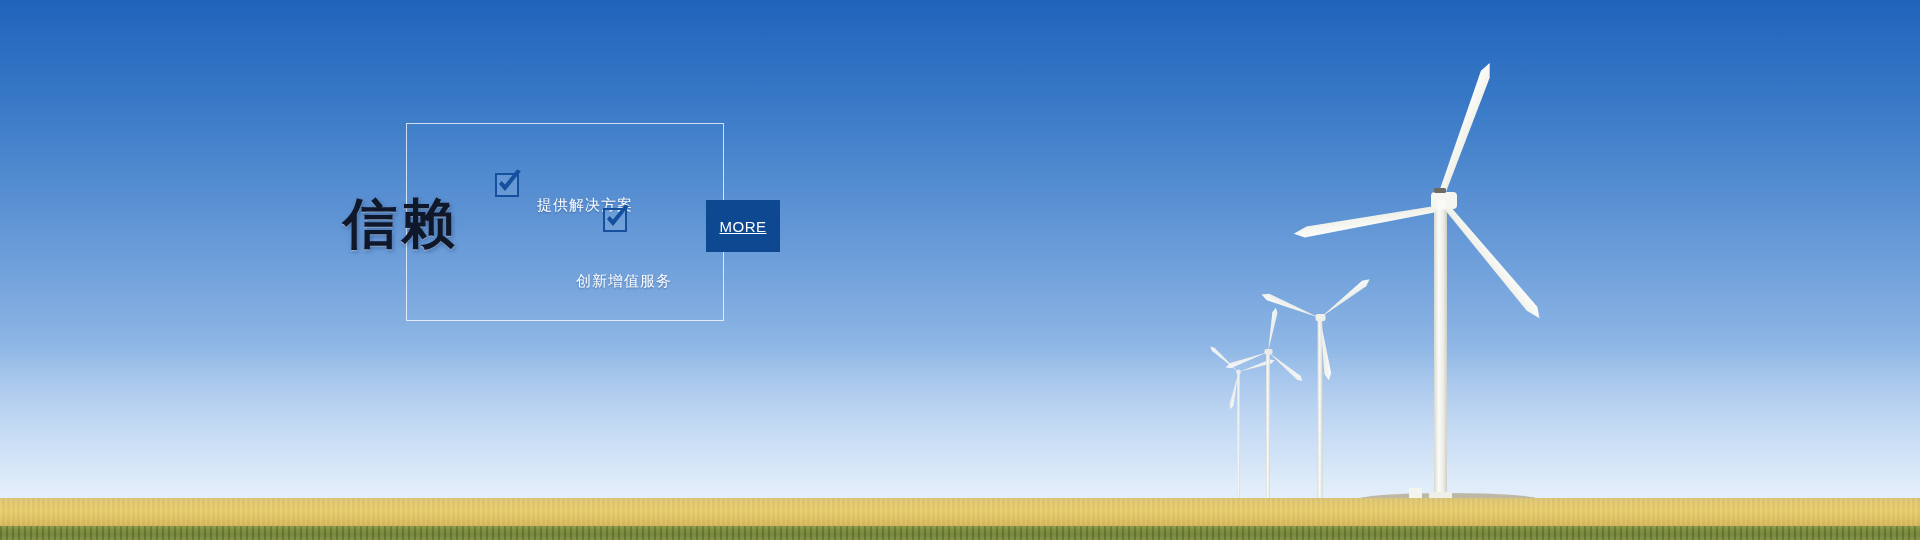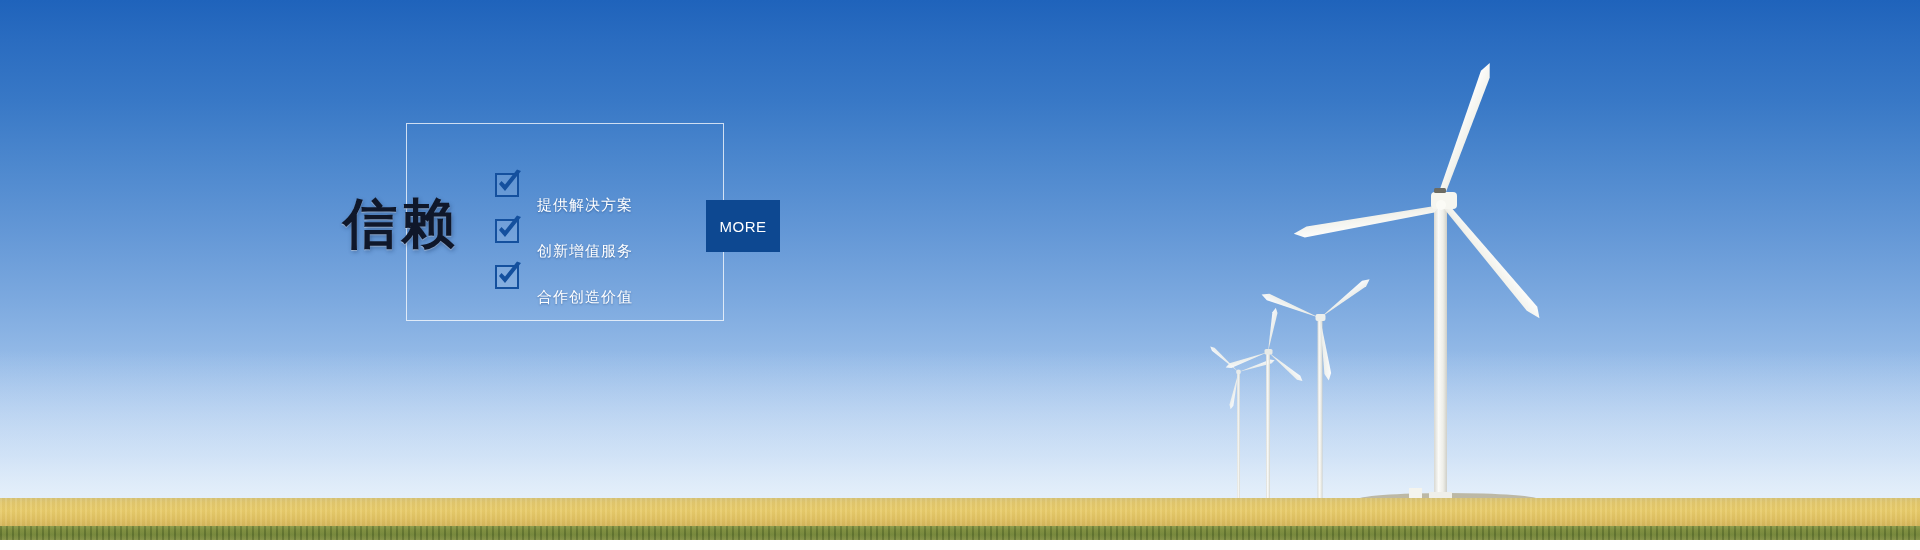--- a/index.html
+++ b/index.html
@@ -105,21 +105,21 @@
     position:absolute;
     left:495px; top:162px;
     width:240px;
   }
   .check-row{
     display:flex;
     align-items:center;
     height:46px;
     margin-bottom:0px;
   }
-  .check-row + .check-row{margin-top:0px;}
+  .check-row + .check-row{margin-top:0px;flex-direction:column;}
   .checkbox{
     position:relative;
     width:24px; height:24px;
     flex:0 0 24px;
     border:2px solid #14509e;
     box-sizing:border-box;
     background:rgba(255,255,255,.10);
   }
   .checkbox svg{
     position:absolute;
@@ -145,20 +145,21 @@
     color:#ffffff;
     font-size:15px;
     letter-spacing:.5px;
     display:flex;
     align-items:center;
     justify-content:center;
     border:none;
     cursor:pointer;
     font-family:"Liberation Sans","DejaVu Sans",sans-serif;
     padding:0;
+    text-decoration:underline;
   }
 </style>
 </head>
 <body>
 
 <div class="banner">
 
   <div class="sky">
     <div class="sky-haze"></div>
   </div>
@@ -275,26 +276,18 @@
 
     <div class="check-row">
       <span class="checkbox">
         <svg viewBox="0 0 30 30">
           <path d="M4 16 L10 23 L26 3 L22 1.5 L10 16.5 L6.5 13 Z" fill="#14509e"></path>
         </svg>
       </span>
       <span class="check-label">创新增值服务</span>
     </div>
 
-    <div class="check-row">
-      <span class="checkbox">
-        <svg viewBox="0 0 30 30">
-          <path d="M4 16 L10 23 L26 3 L22 1.5 L10 16.5 L6.5 13 Z" fill="#14509e"></path>
-        </svg>
-      </span>
-      <span class="check-label">合作创造价值</span>
-    </div>
 
   </div>
 
   <button class="more-btn">MORE</button>
 
 </div>
 
 </body></html>

